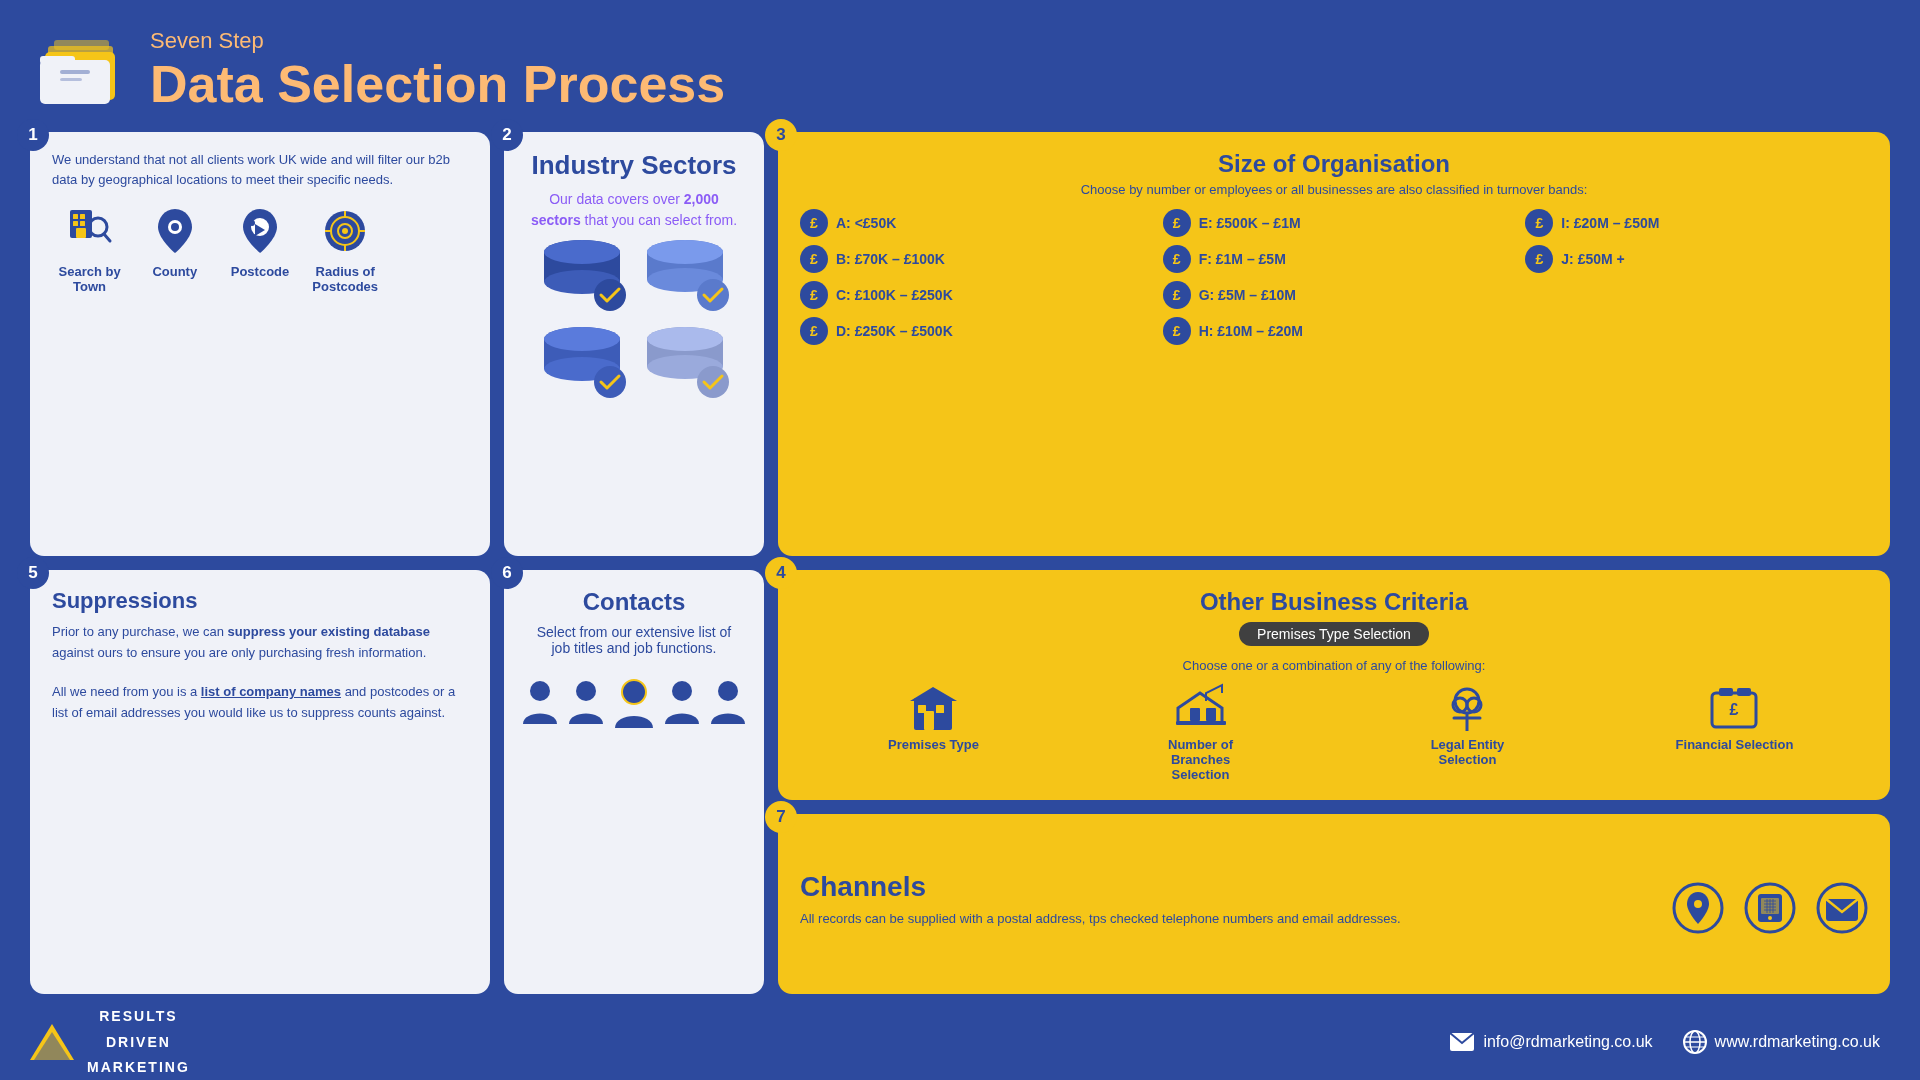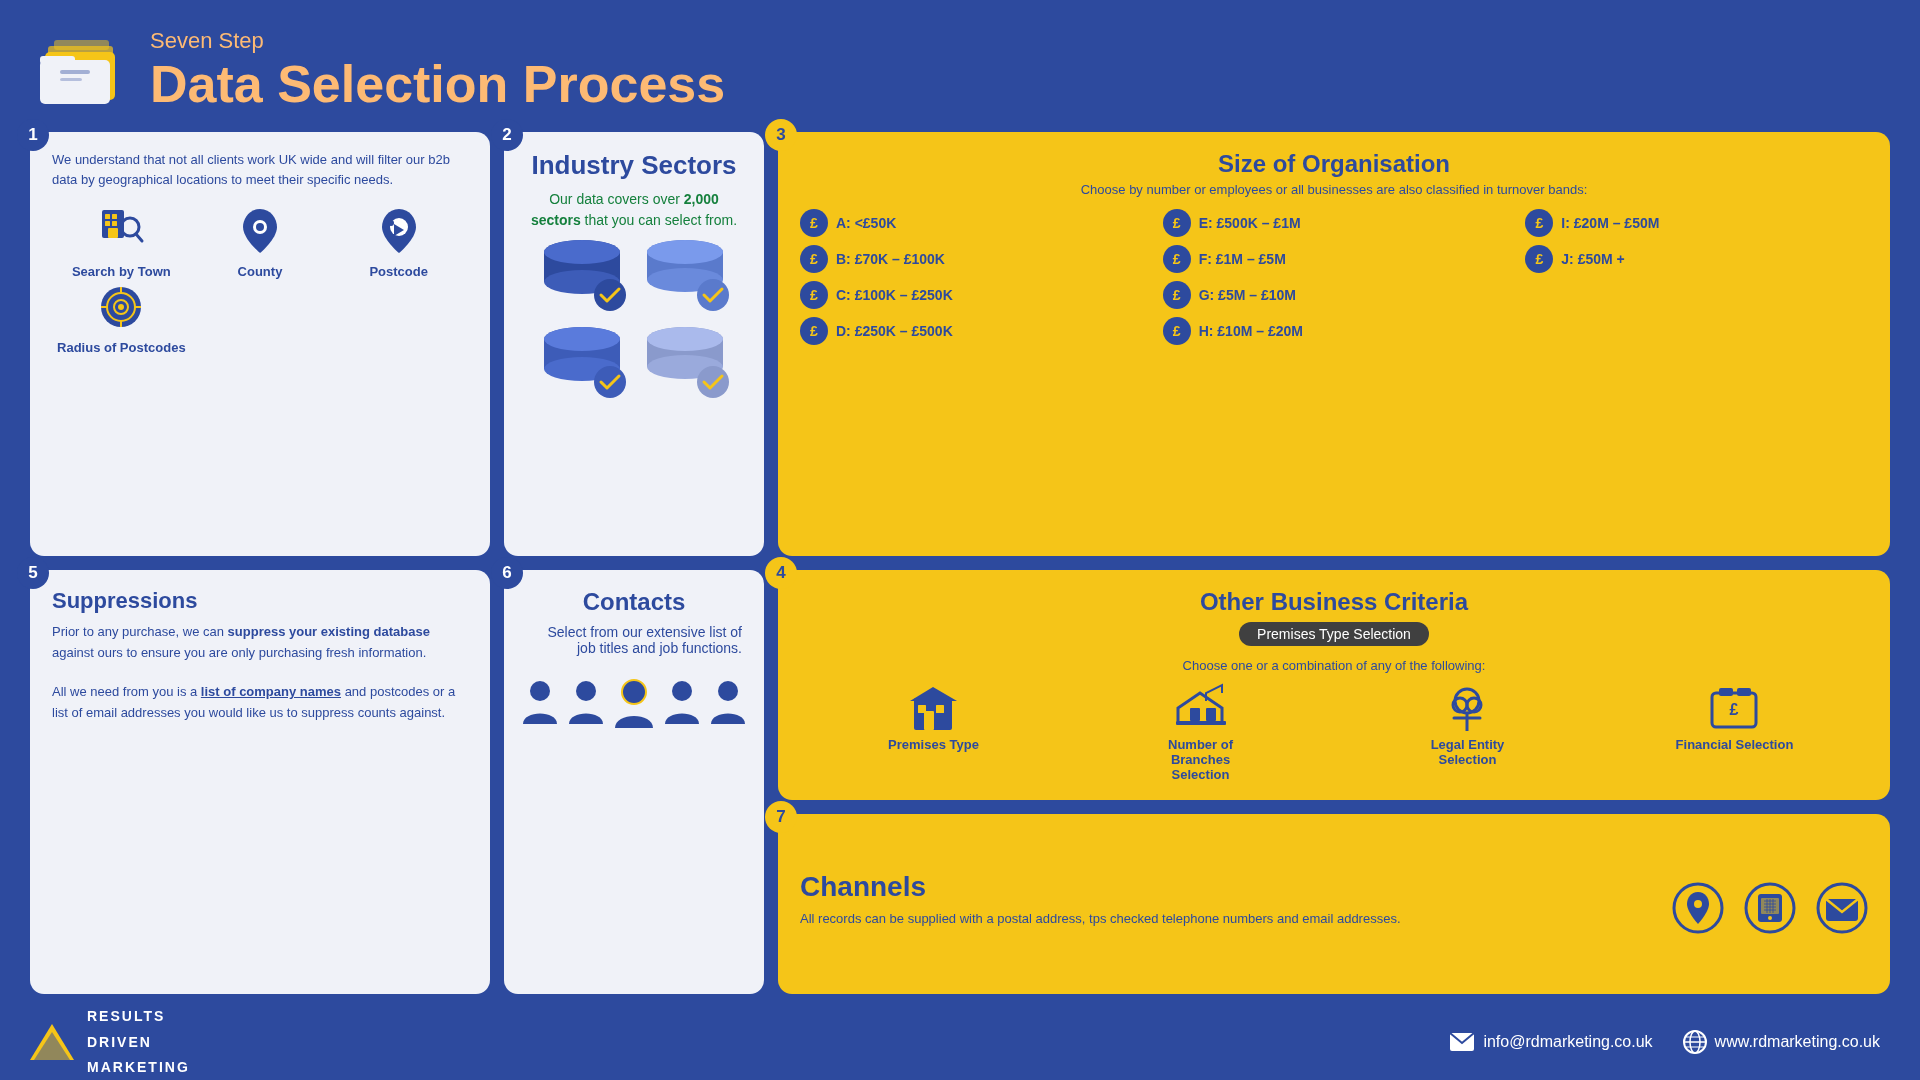--- a/index.html
+++ b/index.html
@@ -55,21 +55,22 @@
     }
     .card-text {
       color: #2d4a9e;
       font-size: 13px;
       line-height: 1.5;
     }
 
     
     .geo-icons {
       display: grid;
-      grid-template-columns: repeat(3, 1fr);
+      grid-template-columns: repeat(5, 1fr);
+      gap: 10px;
       margin-top: 14px;
     }
     .geo-icon-item {
       display: flex;
       flex-direction: column;
       align-items: center;
       gap: 6px;
     }
     .geo-icon-box {
       width: 60px;
@@ -93,21 +94,21 @@
       justify-content: flex-start;
     }
     .industry-title {
       color: #2d4a9e;
       font-size: 26px;
       font-weight: 900;
       text-align: center;
       margin-bottom: 8px;
     }
     .industry-text {
-      color: #15803d;
+      color: #8b5cf6;
       font-size: 14px;
       text-align: center;
       line-height: 1.5;
     }
     .db-icons {
       display: grid;
       grid-template-columns: 1fr 1fr;
       gap: 8px;
       margin-top: 6px;
     }
@@ -214,21 +215,21 @@
     .contacts-title {
       color: #2d4a9e;
       font-size: 24px;
       font-weight: 900;
       text-align: center;
       margin-bottom: 8px;
     }
     .contacts-text {
       color: #2d4a9e;
       font-size: 14px;
-      text-align: right;
+      text-align: center;
       margin-bottom: 12px;
     }
     .contact-figures {
       display: flex;
       justify-content: center;
       gap: 8px;
       margin-top: 10px;
     }
     .channels-title {
       color: #2d4a9e;
@@ -247,20 +248,21 @@
       gap: 20px;
       margin-top: 8px;
     }
 
     
     .footer {
       display: flex;
       justify-content: space-between;
       align-items: center;
       padding: 10px 40px 0 30px;
+      text-align: center;
     }
     .footer-brand {
       display: flex;
       align-items: center;
       gap: 12px;
     }
     .brand-text {
       color: white;
       font-size: 14px;
       font-weight: bold;

